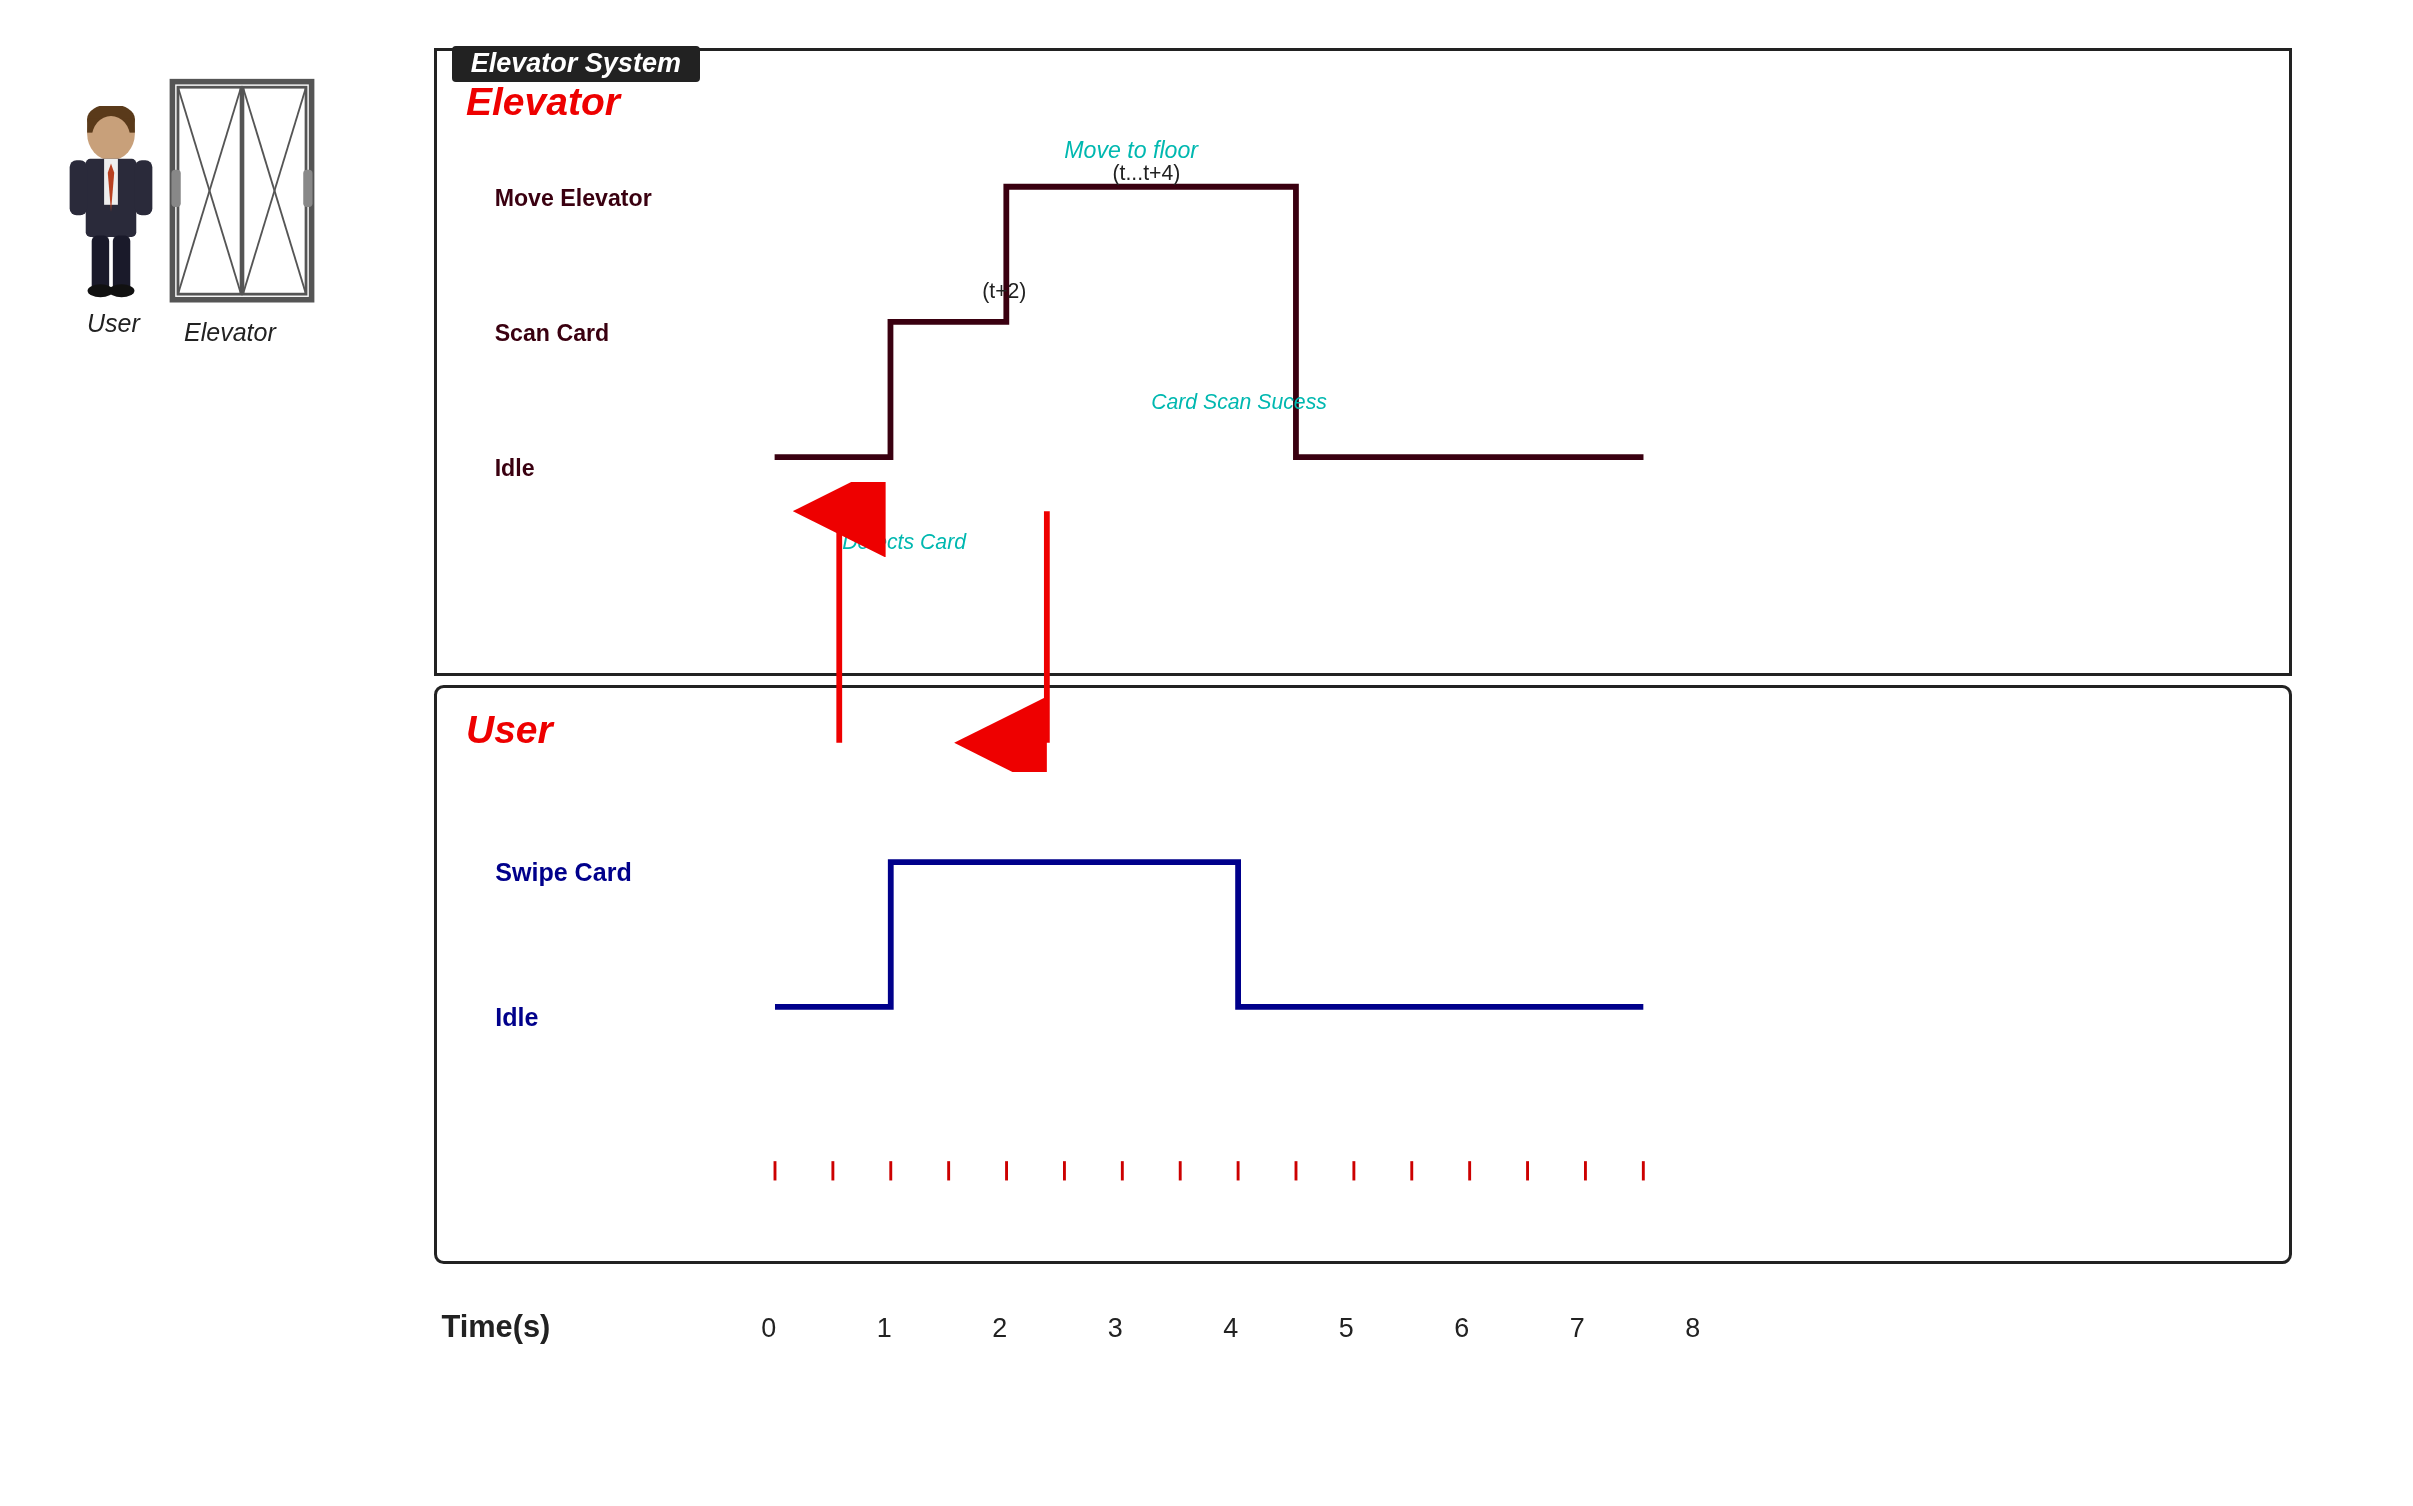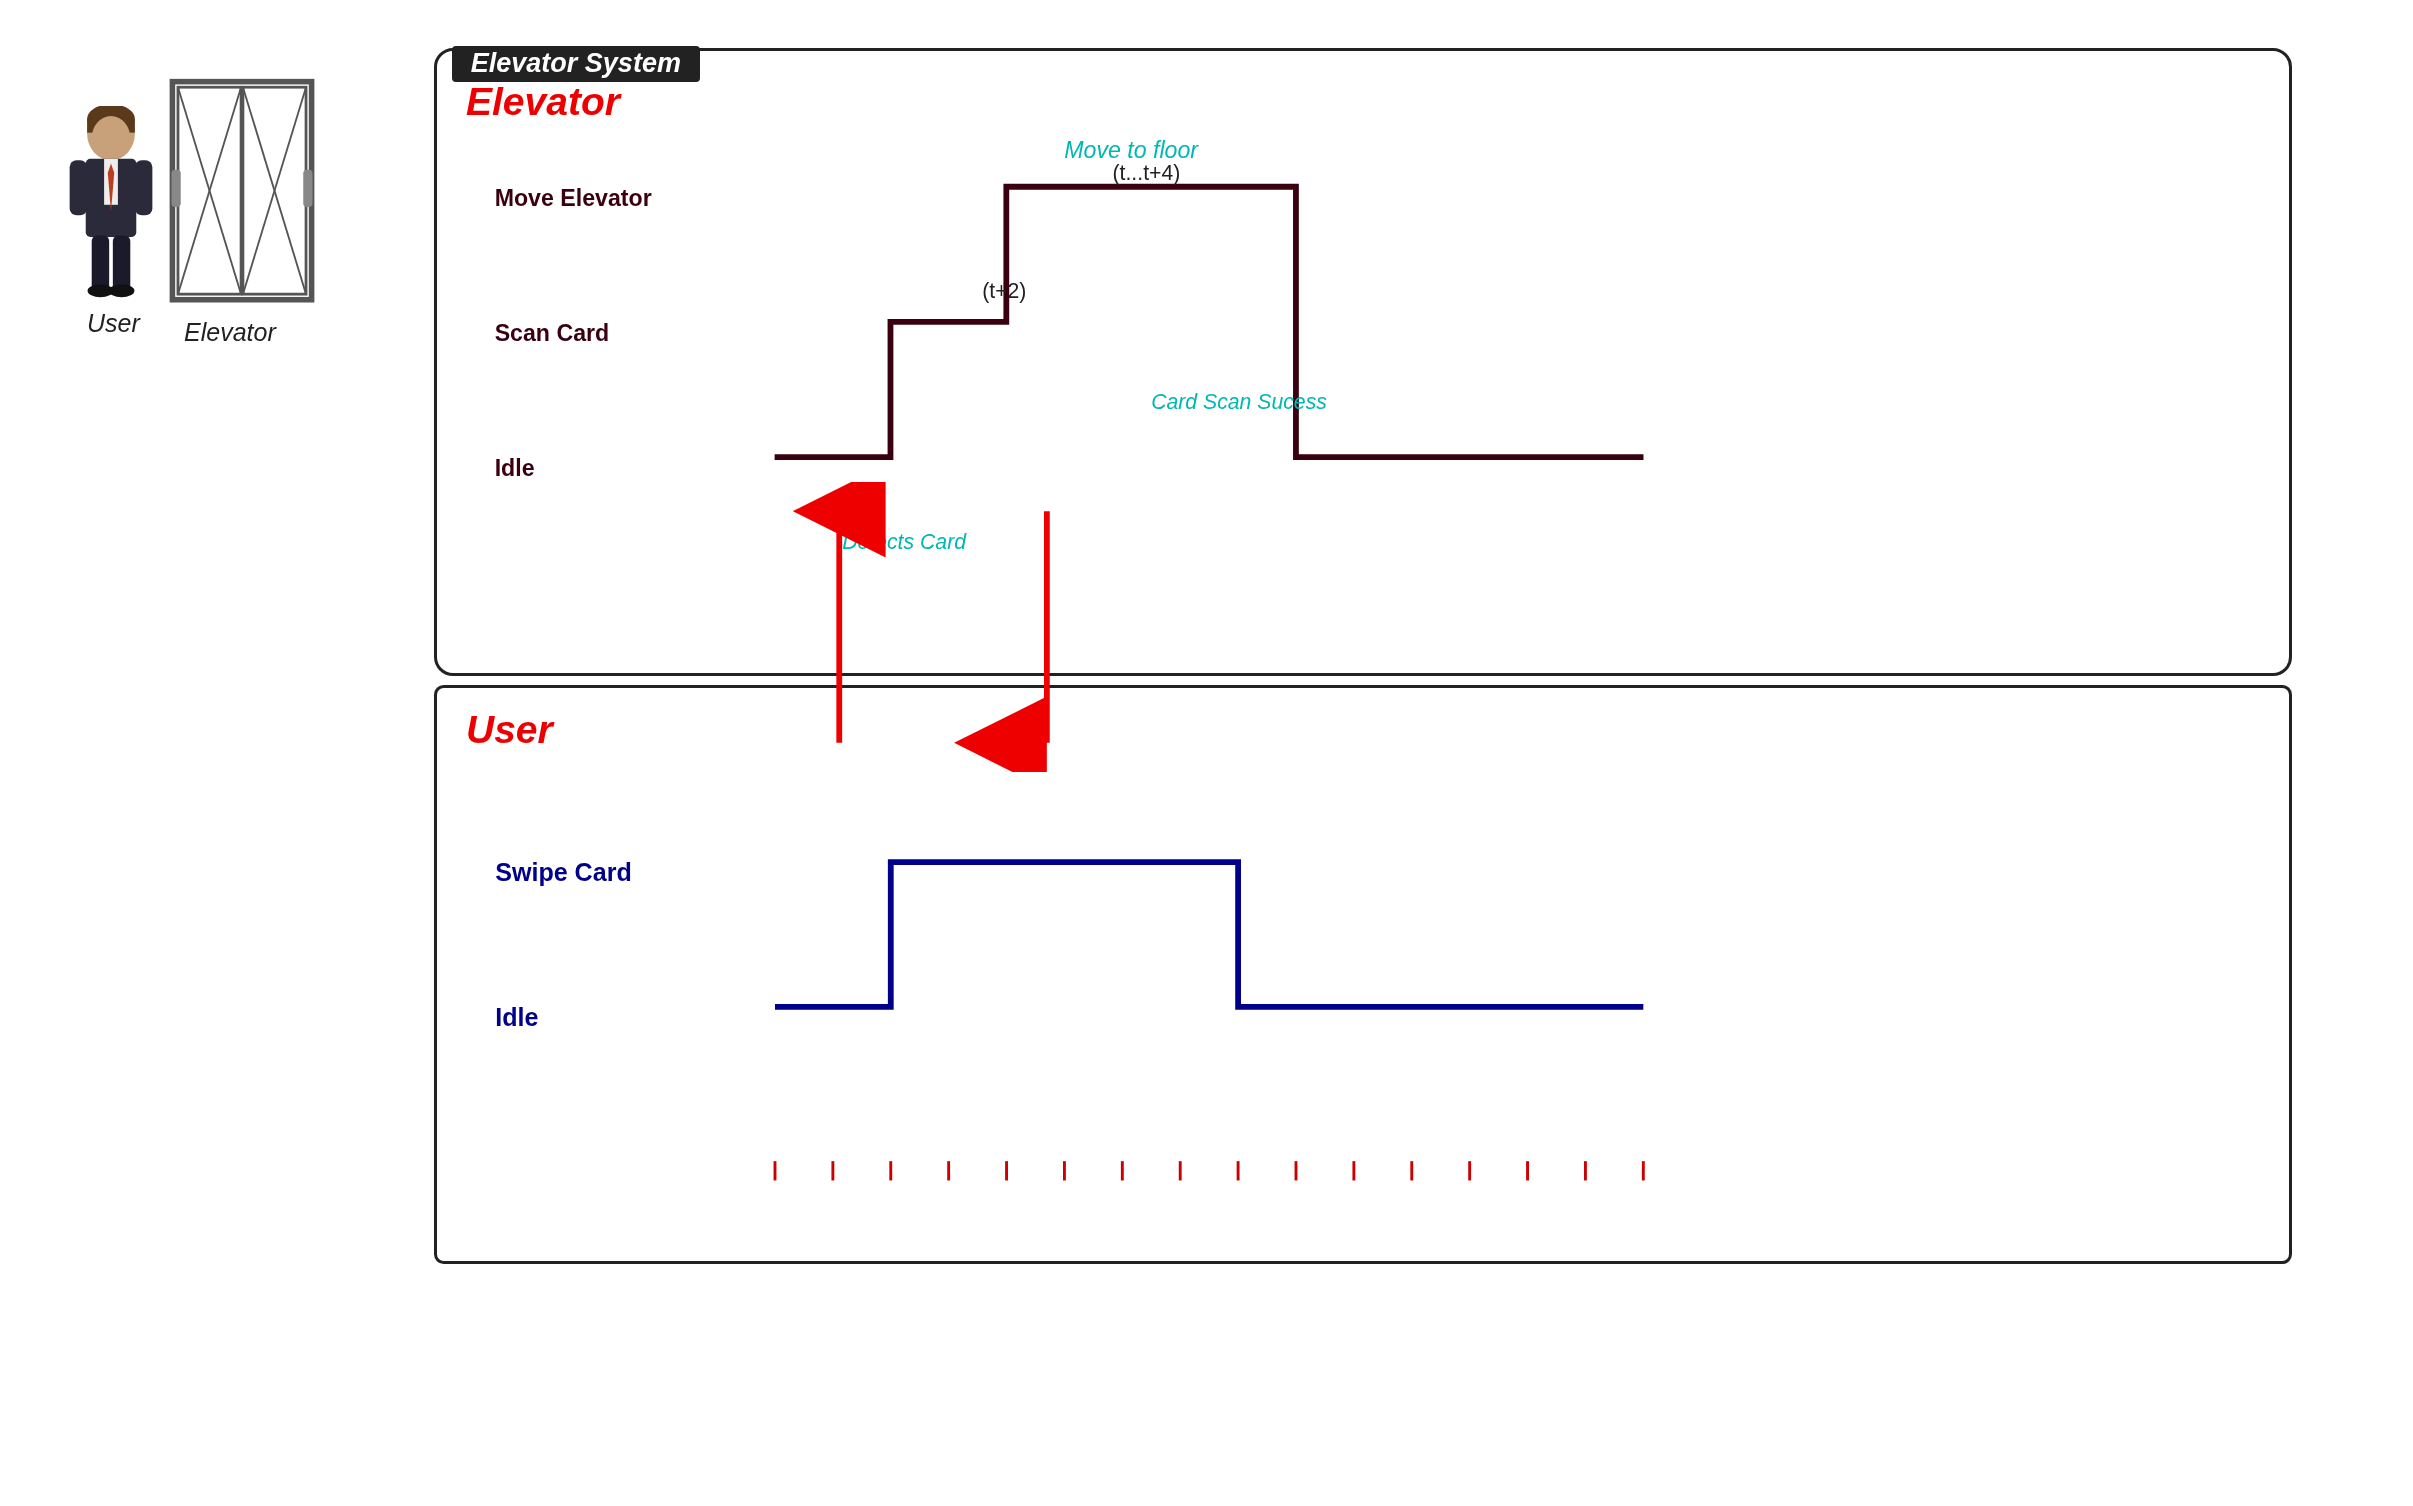--- a/index.html
+++ b/index.html
@@ -75,21 +75,21 @@
     }
 
     
     .elevator-system-box {
       position: absolute;
       top: 0;
       left: 0;
       width: 1858px;
       height: 628px;
       border: 3.9px solid #222;
-      border-radius: 19px;
+      border-radius: 0;
     }
 
     .system-title-bg {
       position: absolute;
       top: -5.8px;
       left: 14.5px;
       background: #222;
       color: #fff;
       font-size: 27px;
       font-weight: bold;
@@ -273,17 +273,33 @@
         <marker id="arrowhead-down" markerWidth="16" markerHeight="16" refX="8" refY="0" orient="auto">
           <polygon points="0,0 16,0 8,16" fill="#e00"></polygon>
         </marker>
       </defs>
 
       <line x1="740" y1="540" x2="740" y2="60" stroke="#e00" stroke-width="12" marker-end="url(#arrowhead-up)"></line>
 
       <line x1="1170" y1="60" x2="1170" y2="540" stroke="#e00" stroke-width="12" marker-end="url(#arrowhead-down)"></line>
     </svg>
 
+    <div style="position:absolute; top:1236px; left:0; width:1858px;">
+      <svg style="width:1858px; height:77px;" viewBox="0 0 3850 160" xmlns="http://www.w3.org/2000/svg">
+
+        <text x="10" y="110" font-size="64" font-weight="bold" fill="#222">Time(s)</text>
+
+        <text x="690" y="110" font-size="56" fill="#222" text-anchor="middle">0</text>
+        <text x="930" y="110" font-size="56" fill="#222" text-anchor="middle">1</text>
+        <text x="1170" y="110" font-size="56" fill="#222" text-anchor="middle">2</text>
+        <text x="1410" y="110" font-size="56" fill="#222" text-anchor="middle">3</text>
+        <text x="1650" y="110" font-size="56" fill="#222" text-anchor="middle">4</text>
+        <text x="1890" y="110" font-size="56" fill="#222" text-anchor="middle">5</text>
+        <text x="2130" y="110" font-size="56" fill="#222" text-anchor="middle">6</text>
+        <text x="2370" y="110" font-size="56" fill="#222" text-anchor="middle">7</text>
+        <text x="2610" y="110" font-size="56" fill="#222" text-anchor="middle">8</text>
+      </svg>
+    </div>
 
   </div>
 
 </div>
 
 
 </body></html>

